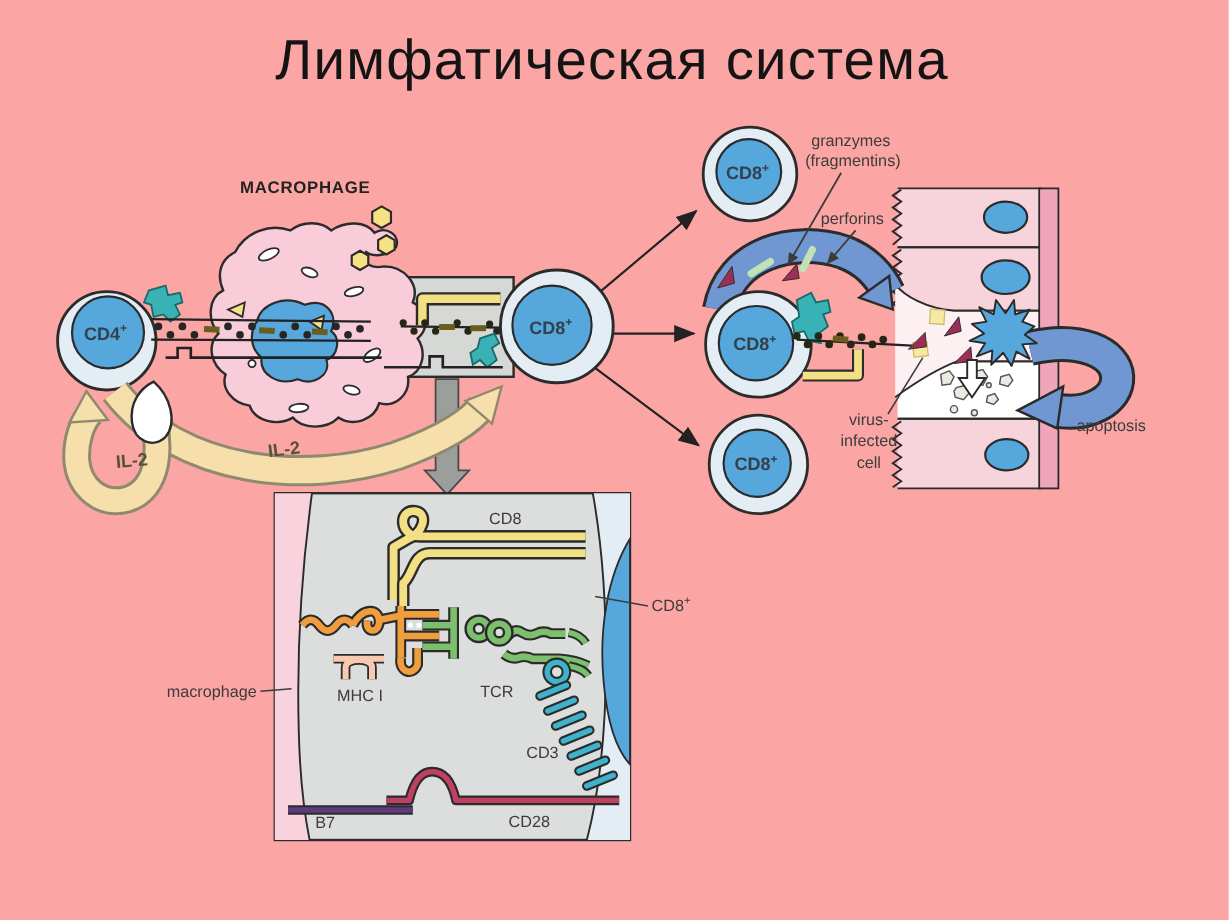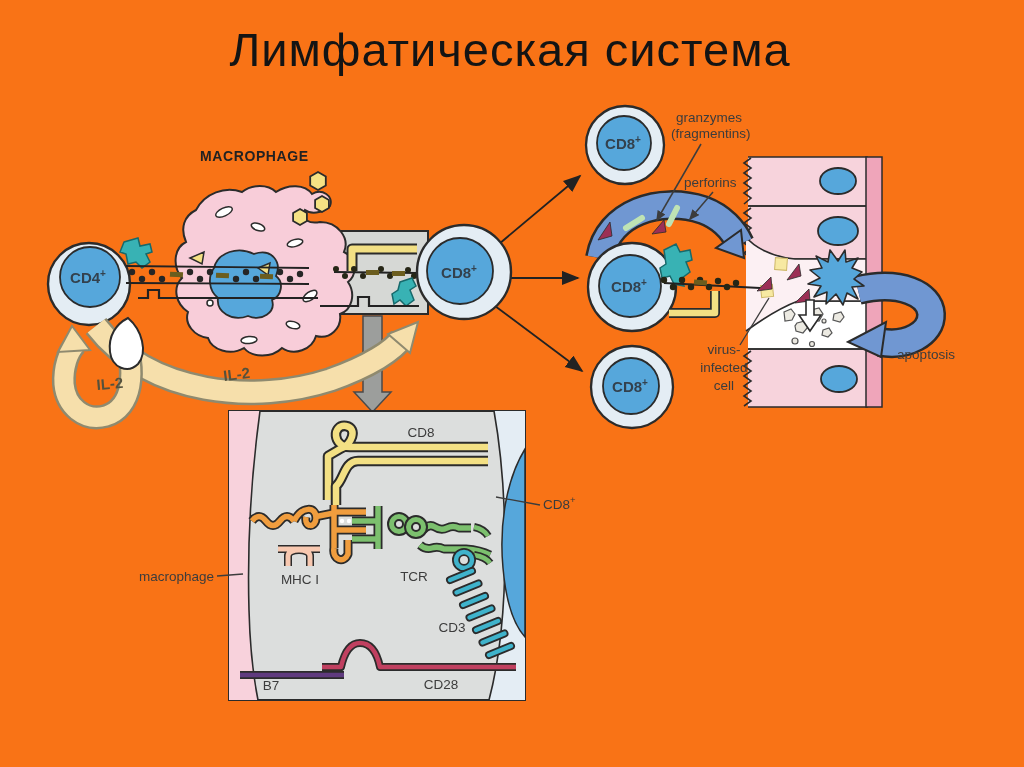--- a/index.html
+++ b/index.html
@@ -1,16 +1,16 @@
 <!DOCTYPE html>
 <html><head>
 <meta charset="utf-8">
 <style>
   html,body{margin:0;padding:0;background:#ffffff;}
-  .slide{width:1024px;height:767px;position:relative;background:#f97316;overflow:hidden;
+  .slide{width:1024px;height:767px;position:relative;background:#fca5a5;overflow:hidden;
          border-bottom:1px solid #ececec;}
   svg{display:block;}
   text{font-family:"Liberation Sans","DejaVu Sans",sans-serif;}
   .title-t{font-size:47px;fill:#141414;letter-spacing:1px;}
   .caption-t{font-size:14px;font-weight:bold;fill:#222;letter-spacing:.6px;}
   .cell-t{font-size:15px;font-weight:bold;fill:#33414d;}
   .lbl-t{font-size:13.5px;fill:#3c3c3c;}
   .il2-t{font-size:15px;font-weight:bold;fill:#55513c;}
 </style>
 </head>

